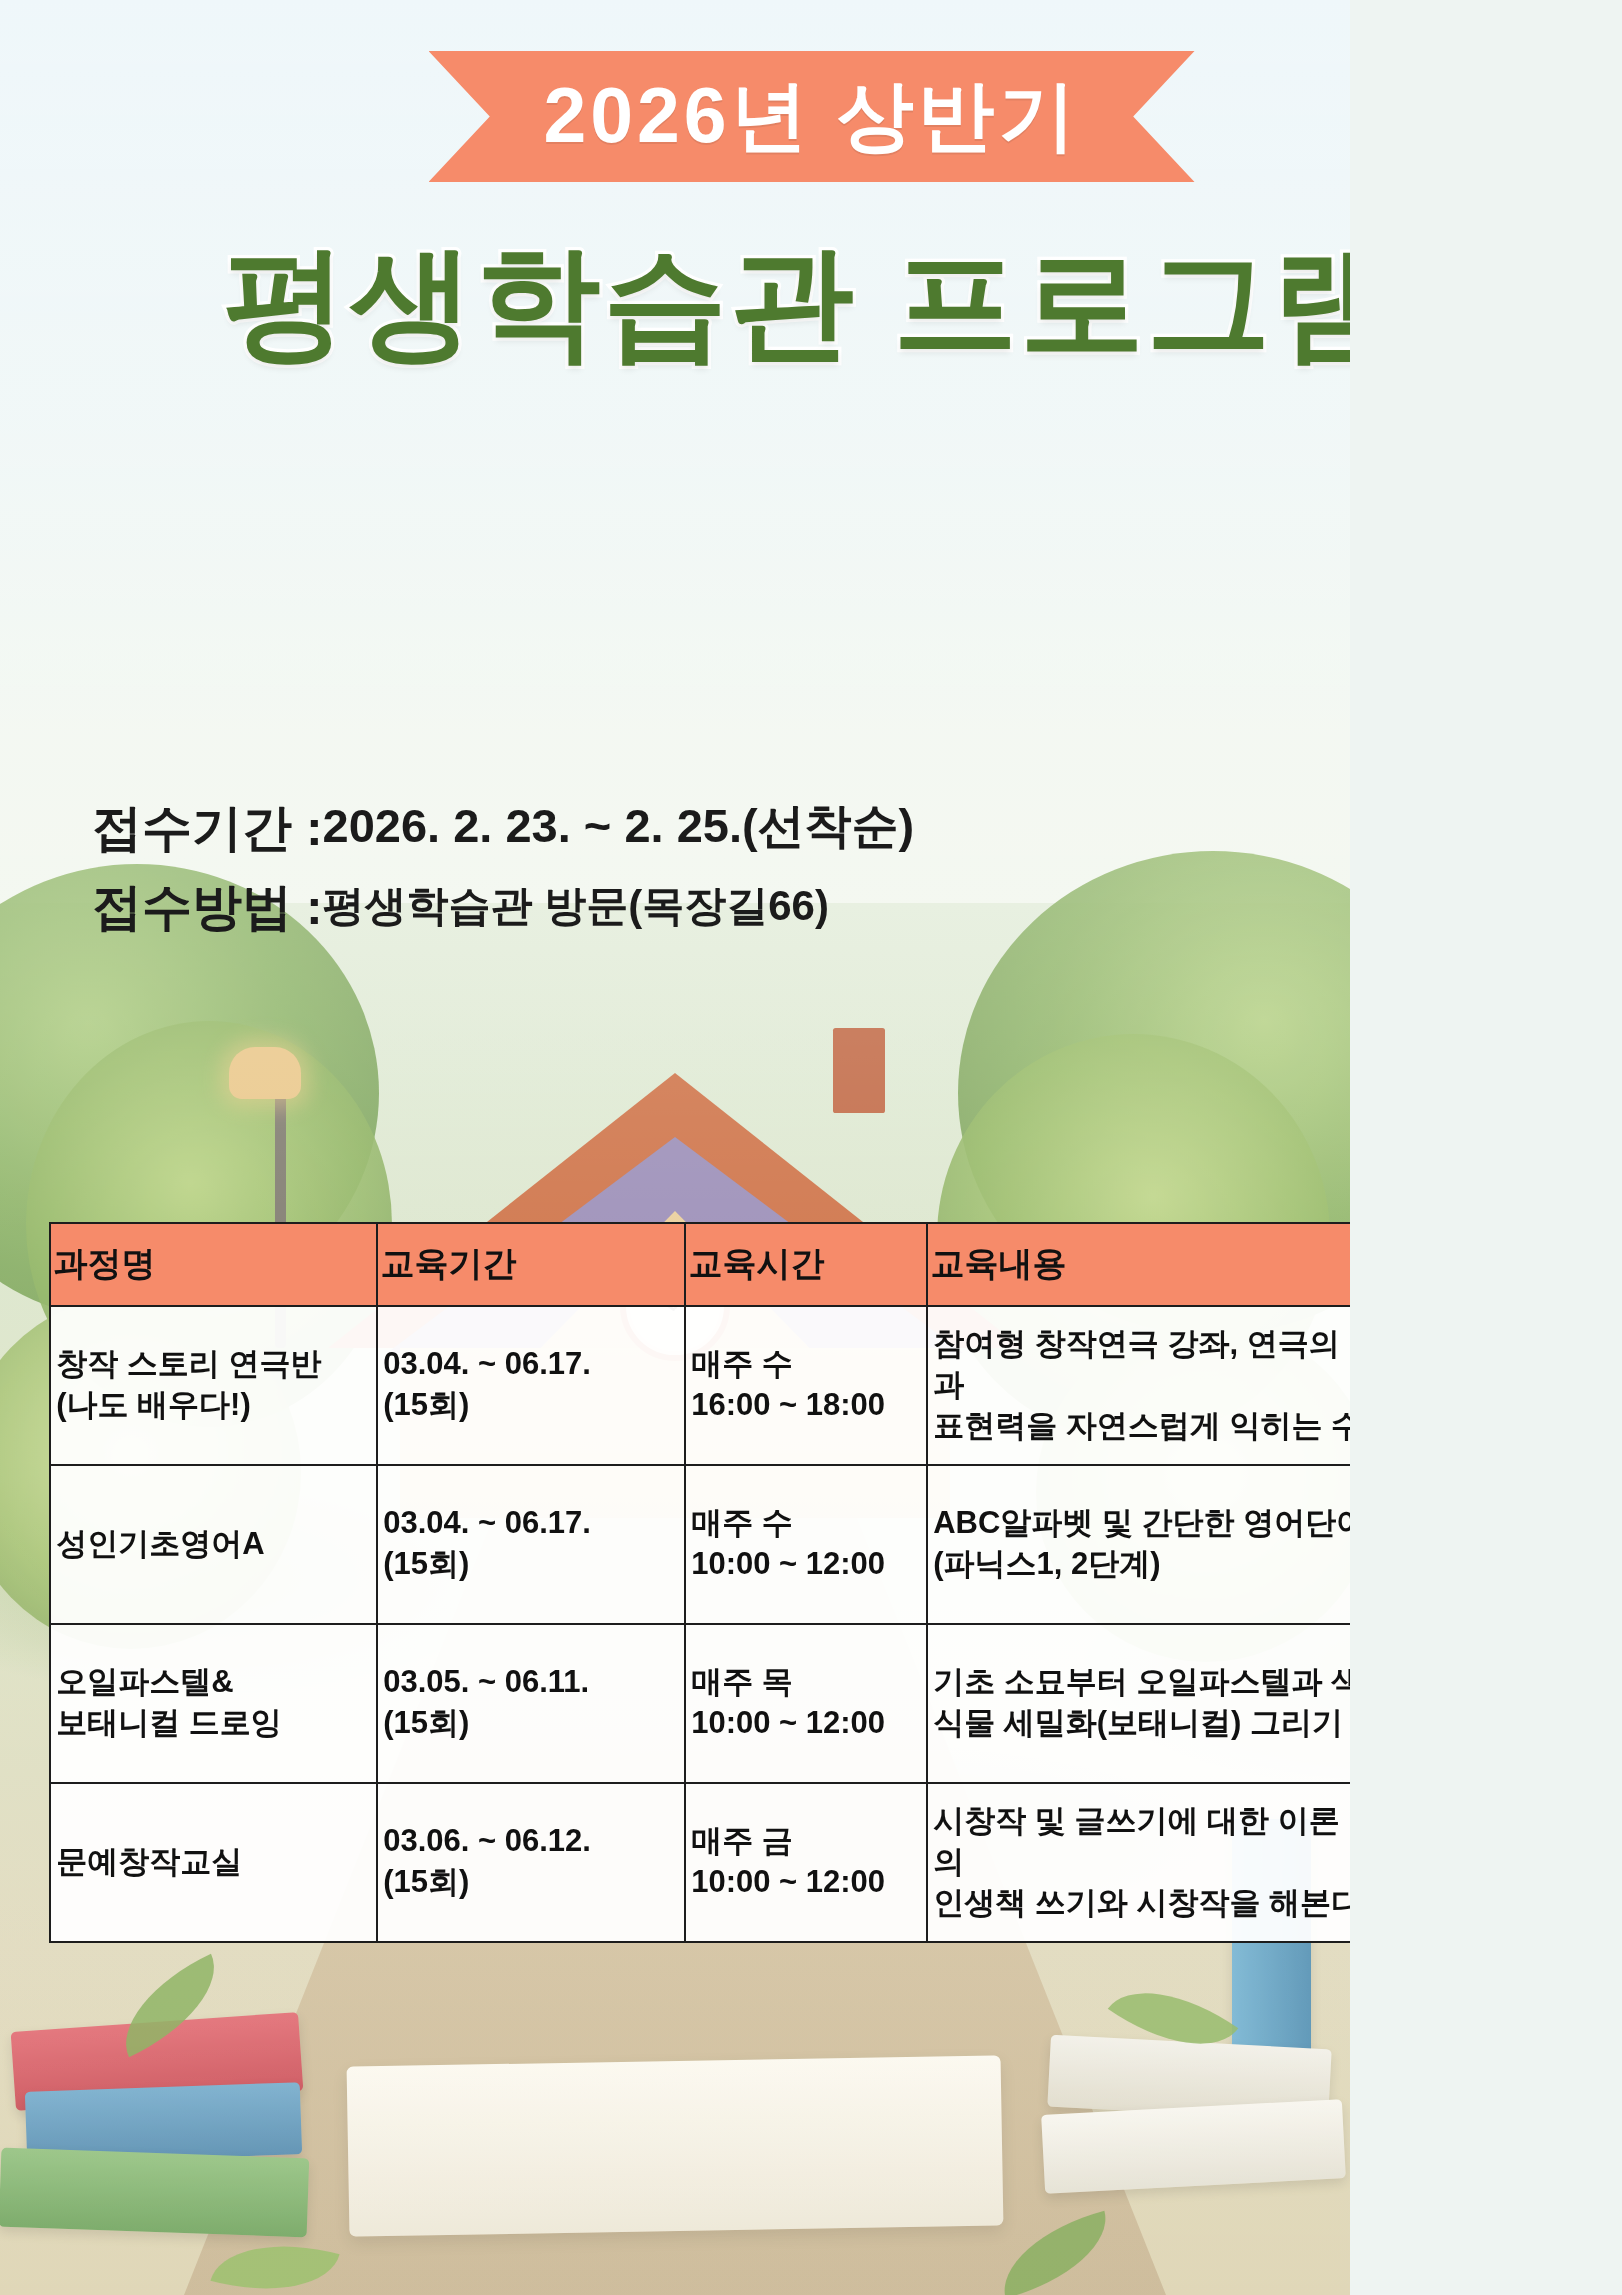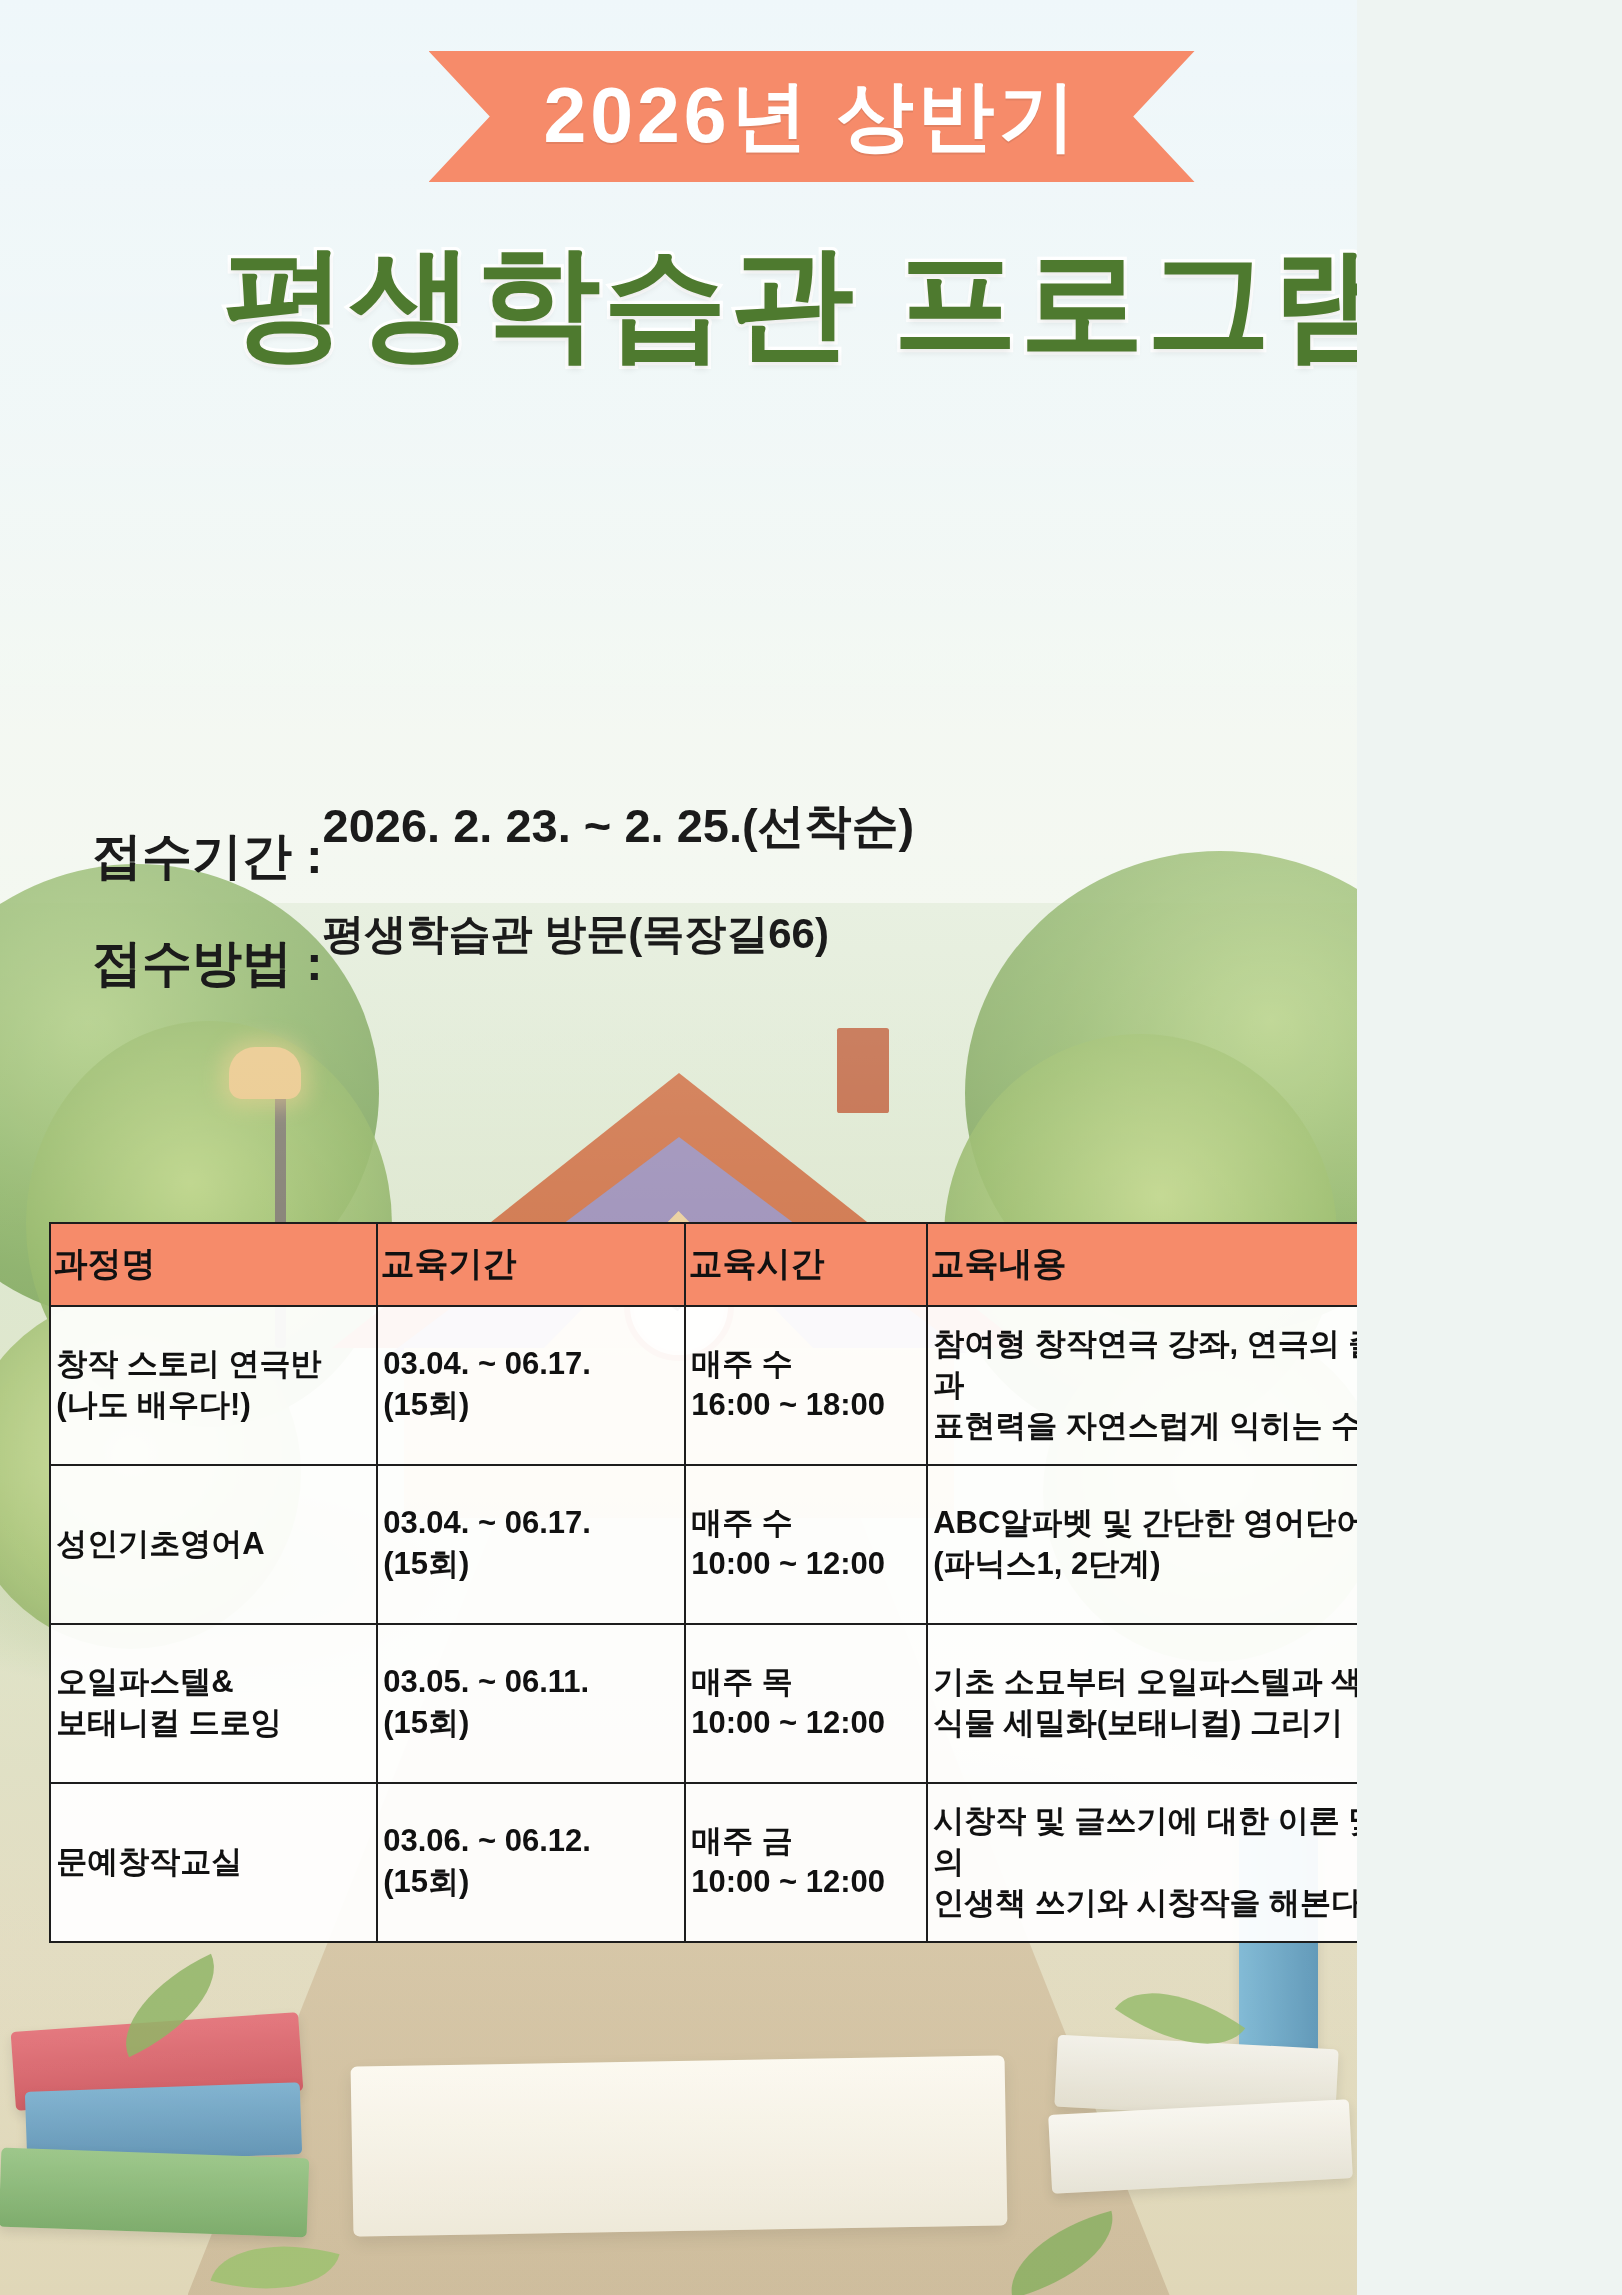--- a/index.html
+++ b/index.html
@@ -13,21 +13,20 @@
     background: #eef4f2;
     overflow: hidden;
   }
 
   .poster {
     position: relative;
     width: 1350px;
     height: 2295px;
     overflow: hidden;
     background: linear-gradient(180deg, #e9f2f6 0%, #eef5ef 18%, #f2f6ec 34%, #eef3e6 48%, #e4eede 60%, #dfe9d6 72%, #e3e2cf 84%, #ded9c4 100%);
-    padding-left: 7px;
   }
 
   
   .bg-sky {
     position: absolute;
     left: 0; top: 0;
     width: 1623px; height: 982px;
     background: linear-gradient(180deg, #dceef5 0%, #e6f2f2 40%, #eef5ec 75%, #f1f5ea 100%);
   }
   .bg-ground {
@@ -268,21 +267,20 @@
   }
   .info-row {
     display: flex;
     align-items: flex-start;
     margin-bottom: 11.8px;
   }
   .info-label {
     font-size: 50px;
     font-weight: 800;
     white-space: nowrap;
-    margin-top: 28px;
   }
   .info-value {
     font-size: 47px;
     font-weight: 800;
     white-space: nowrap;
   }
   .info-value-2 {
     font-size: 42px;
     font-weight: 800;
     white-space: nowrap;

